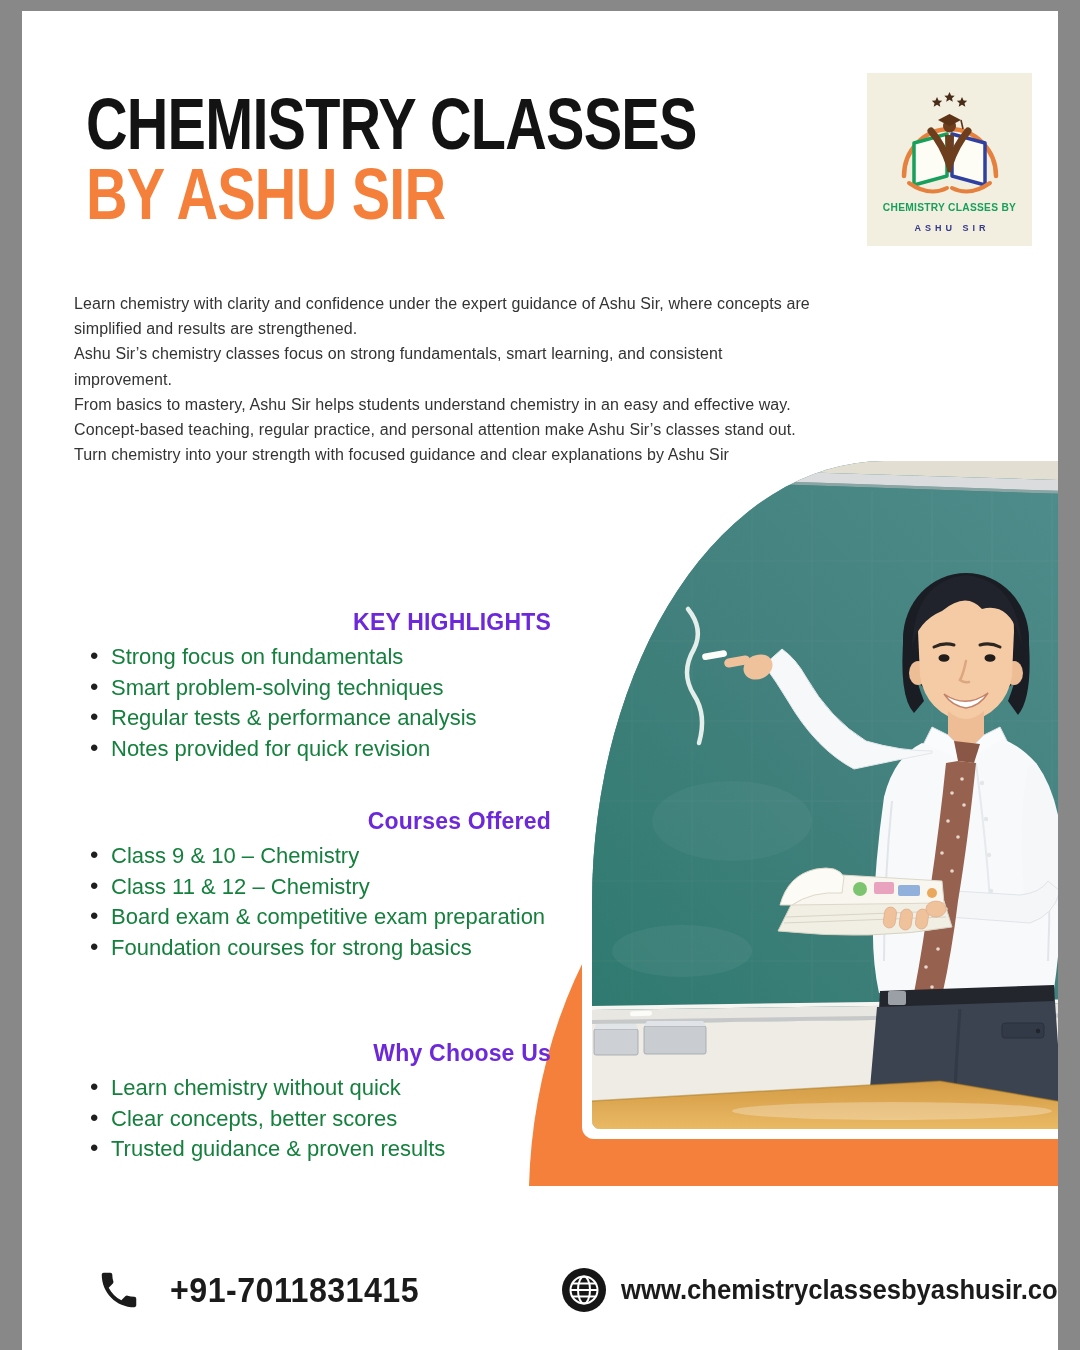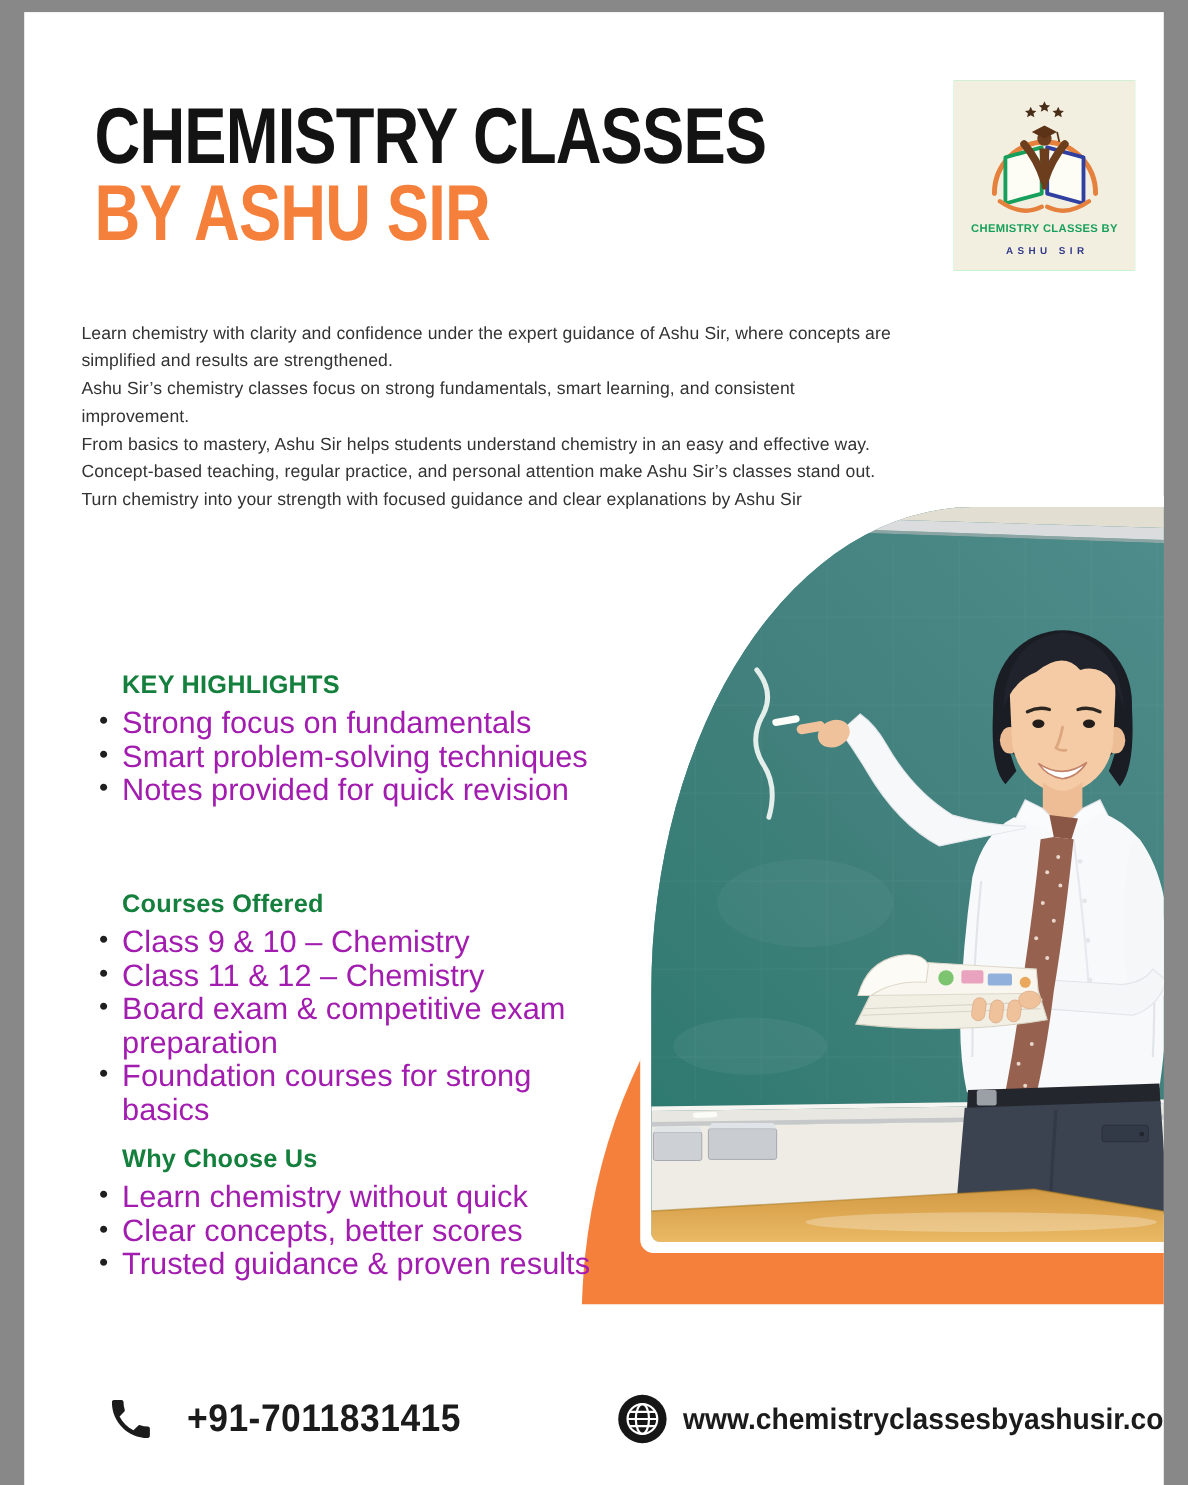--- a/index.html
+++ b/index.html
@@ -24,27 +24,27 @@
   .logo-box svg{display:block;width:100%;height:100%;}
   
   .intro{
     position:absolute;left:52px;top:280px;width:748px;
     font-size:16px;line-height:25.2px;color:#333333;
     white-space:pre-line;letter-spacing:0.1px;
   }
   
   .section{position:absolute;left:67px;width:462px;}
   .section .sec-title{
-    font-size:23px;font-weight:800;color:#15803d;line-height:26px;
-    margin:0 0 7px 22px;letter-spacing:0.2px;
+    font-size:23px;font-weight:800;color:#6d28d9;line-height:26px;
+    margin:0 0 7px 22px;letter-spacing:0.2px;text-align:right;
   }
   .section ul{margin:0;padding:0;list-style:none;}
   .section li{
-    position:relative;padding-left:22px;font-size:28px;line-height:30.5px;
-    color:#a21caf;
+    position:relative;padding-left:22px;font-size:22px;line-height:30.5px;
+    color:#15803d;
   }
   .section li::before{
     content:"\2022";position:absolute;left:1px;top:-1px;font-size:24px;color:#1f1f1f;
   }
   .sec-1{top:598px;}
   .sec-2{top:797px;}
   .sec-3{top:1029px;}
   
   .orange-shape{position:absolute;left:505px;top:498px;width:575px;height:677px;}
   .photo-frame{
@@ -276,20 +276,21 @@
         </g>
       </svg>
     </div>
   </div>
 
   <div class="section sec-1">
     <h3 class="sec-title">KEY HIGHLIGHTS</h3>
     <ul>
       <li>Strong focus on fundamentals</li>
       <li>Smart problem-solving techniques</li>
+      <li>Regular tests &amp; performance analysis</li>
       <li>Notes provided for quick revision</li>
     </ul>
   </div>
 
   <div class="section sec-2">
     <h3 class="sec-title">Courses Offered</h3>
     <ul>
       <li>Class 9 &amp; 10 – Chemistry</li>
       <li>Class 11 &amp; 12 – Chemistry</li>
       <li>Board exam &amp; competitive exam preparation</li>

